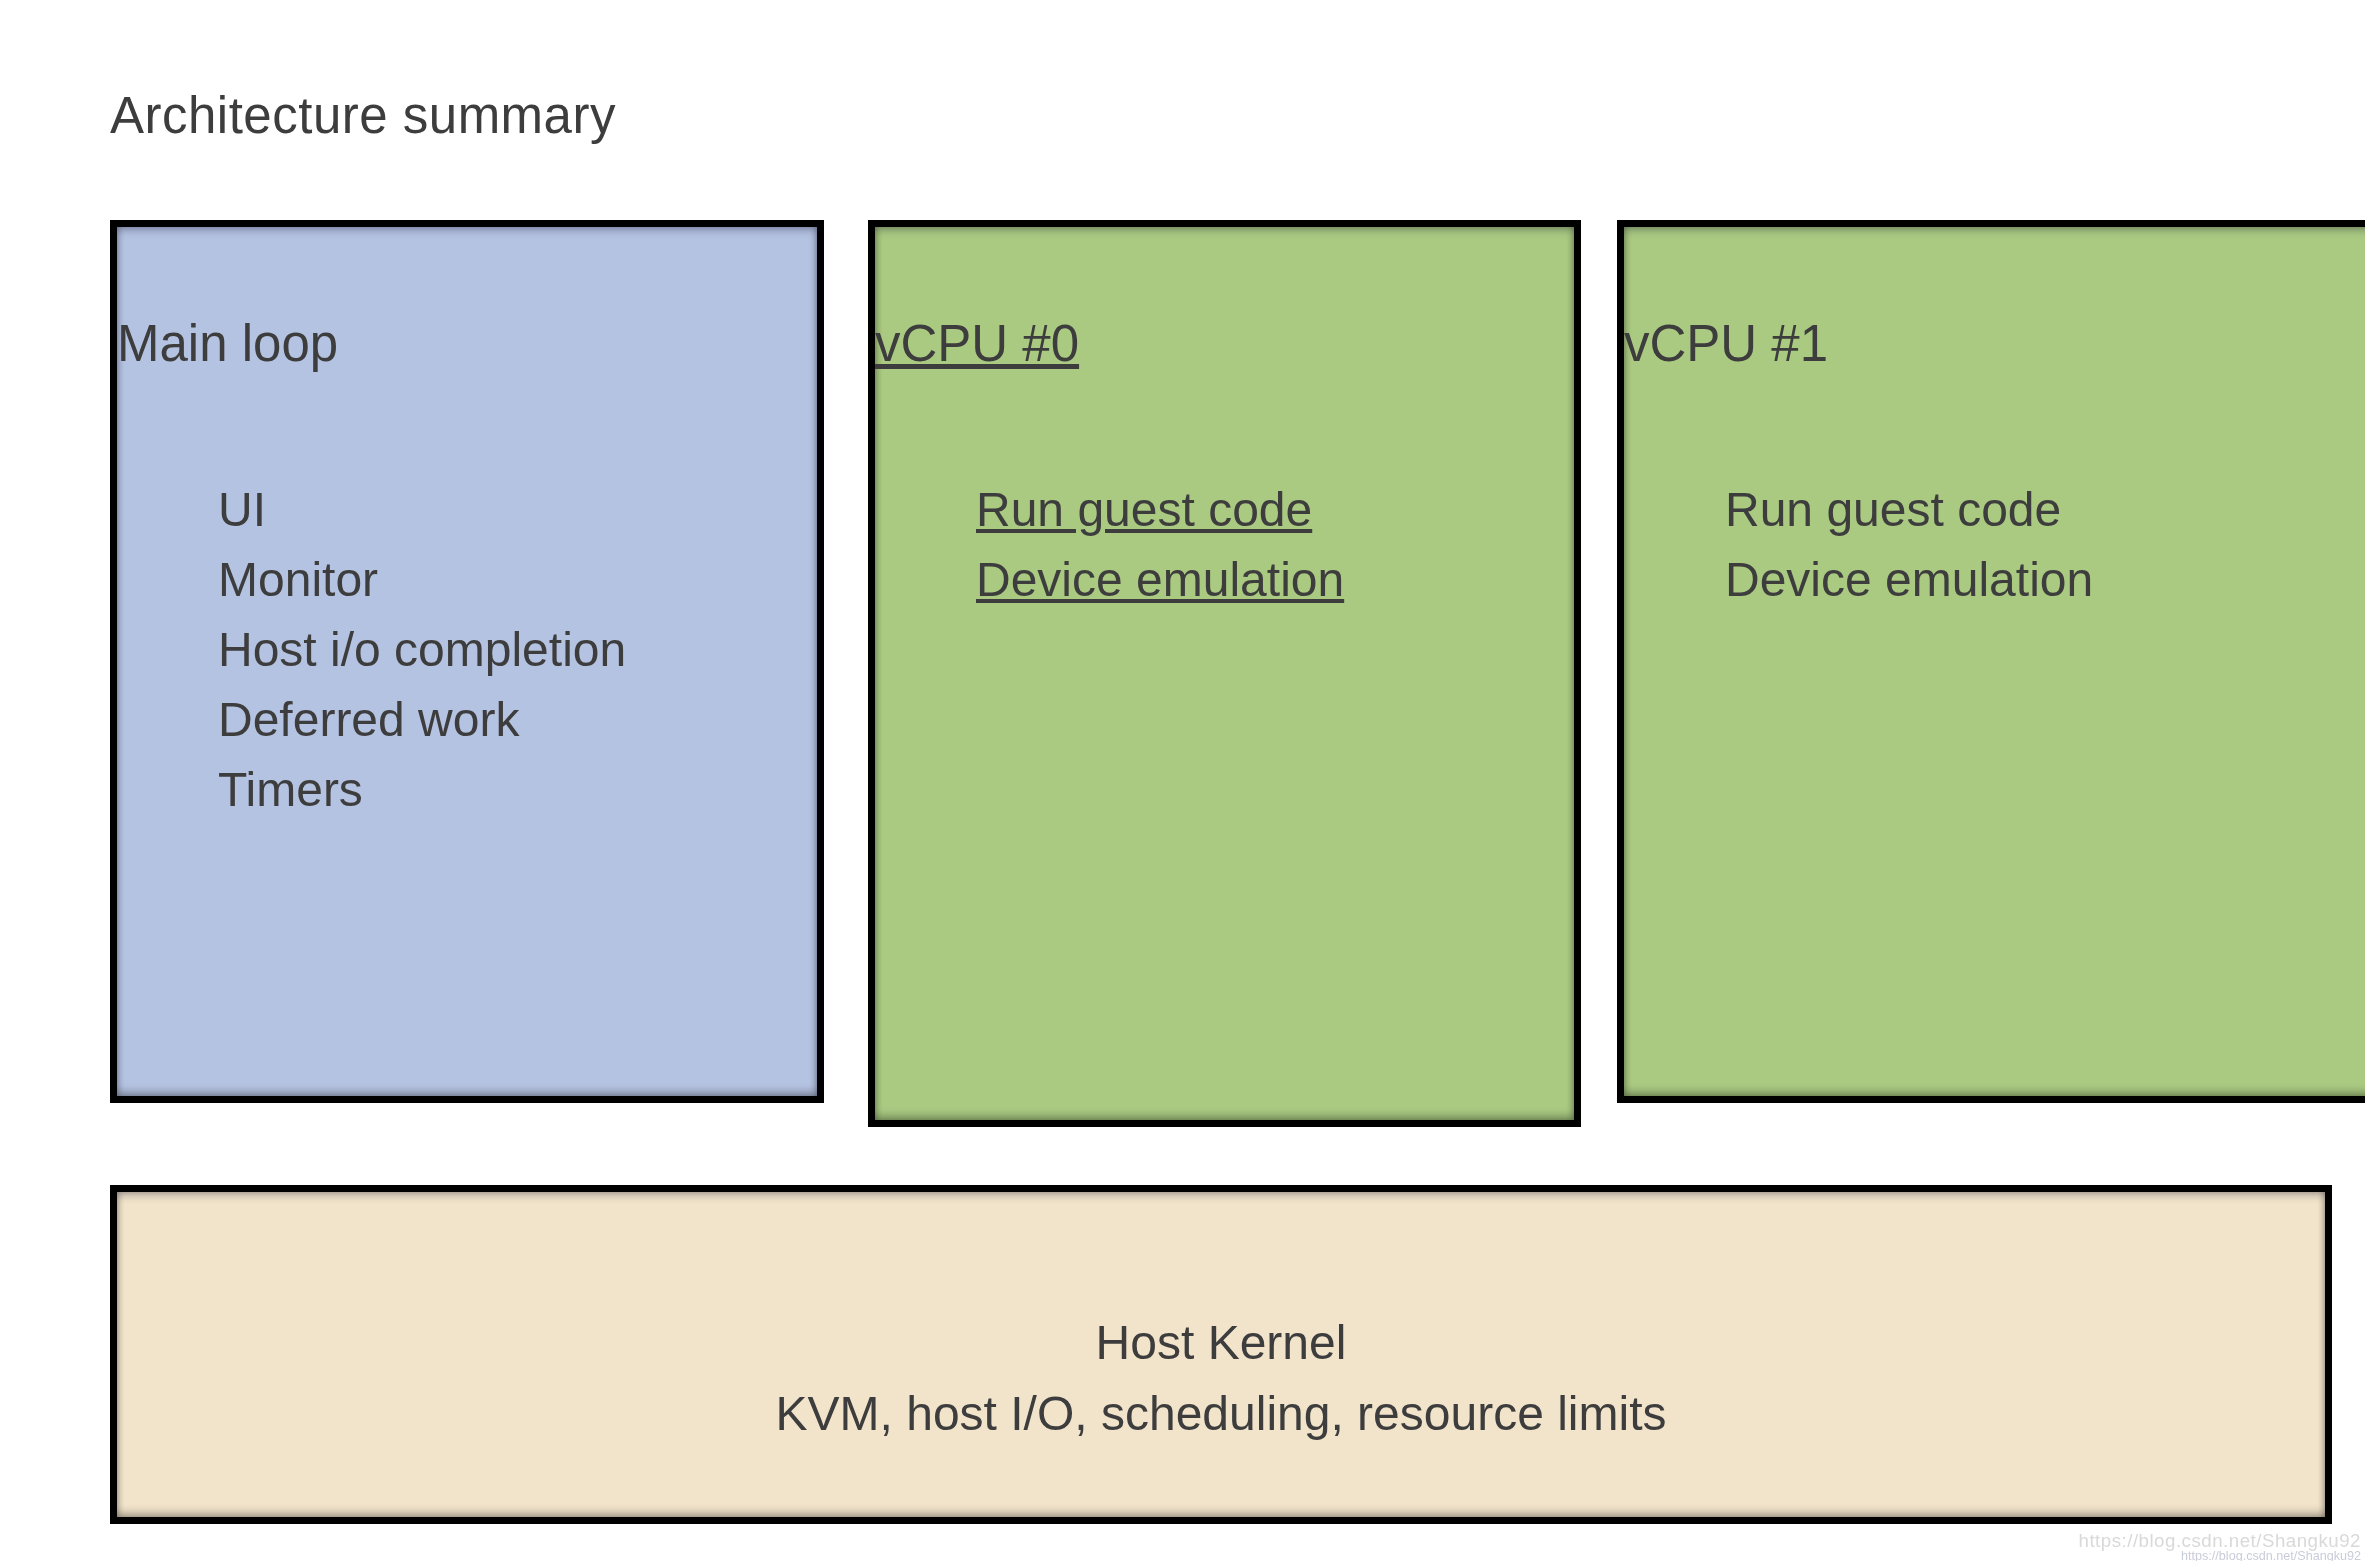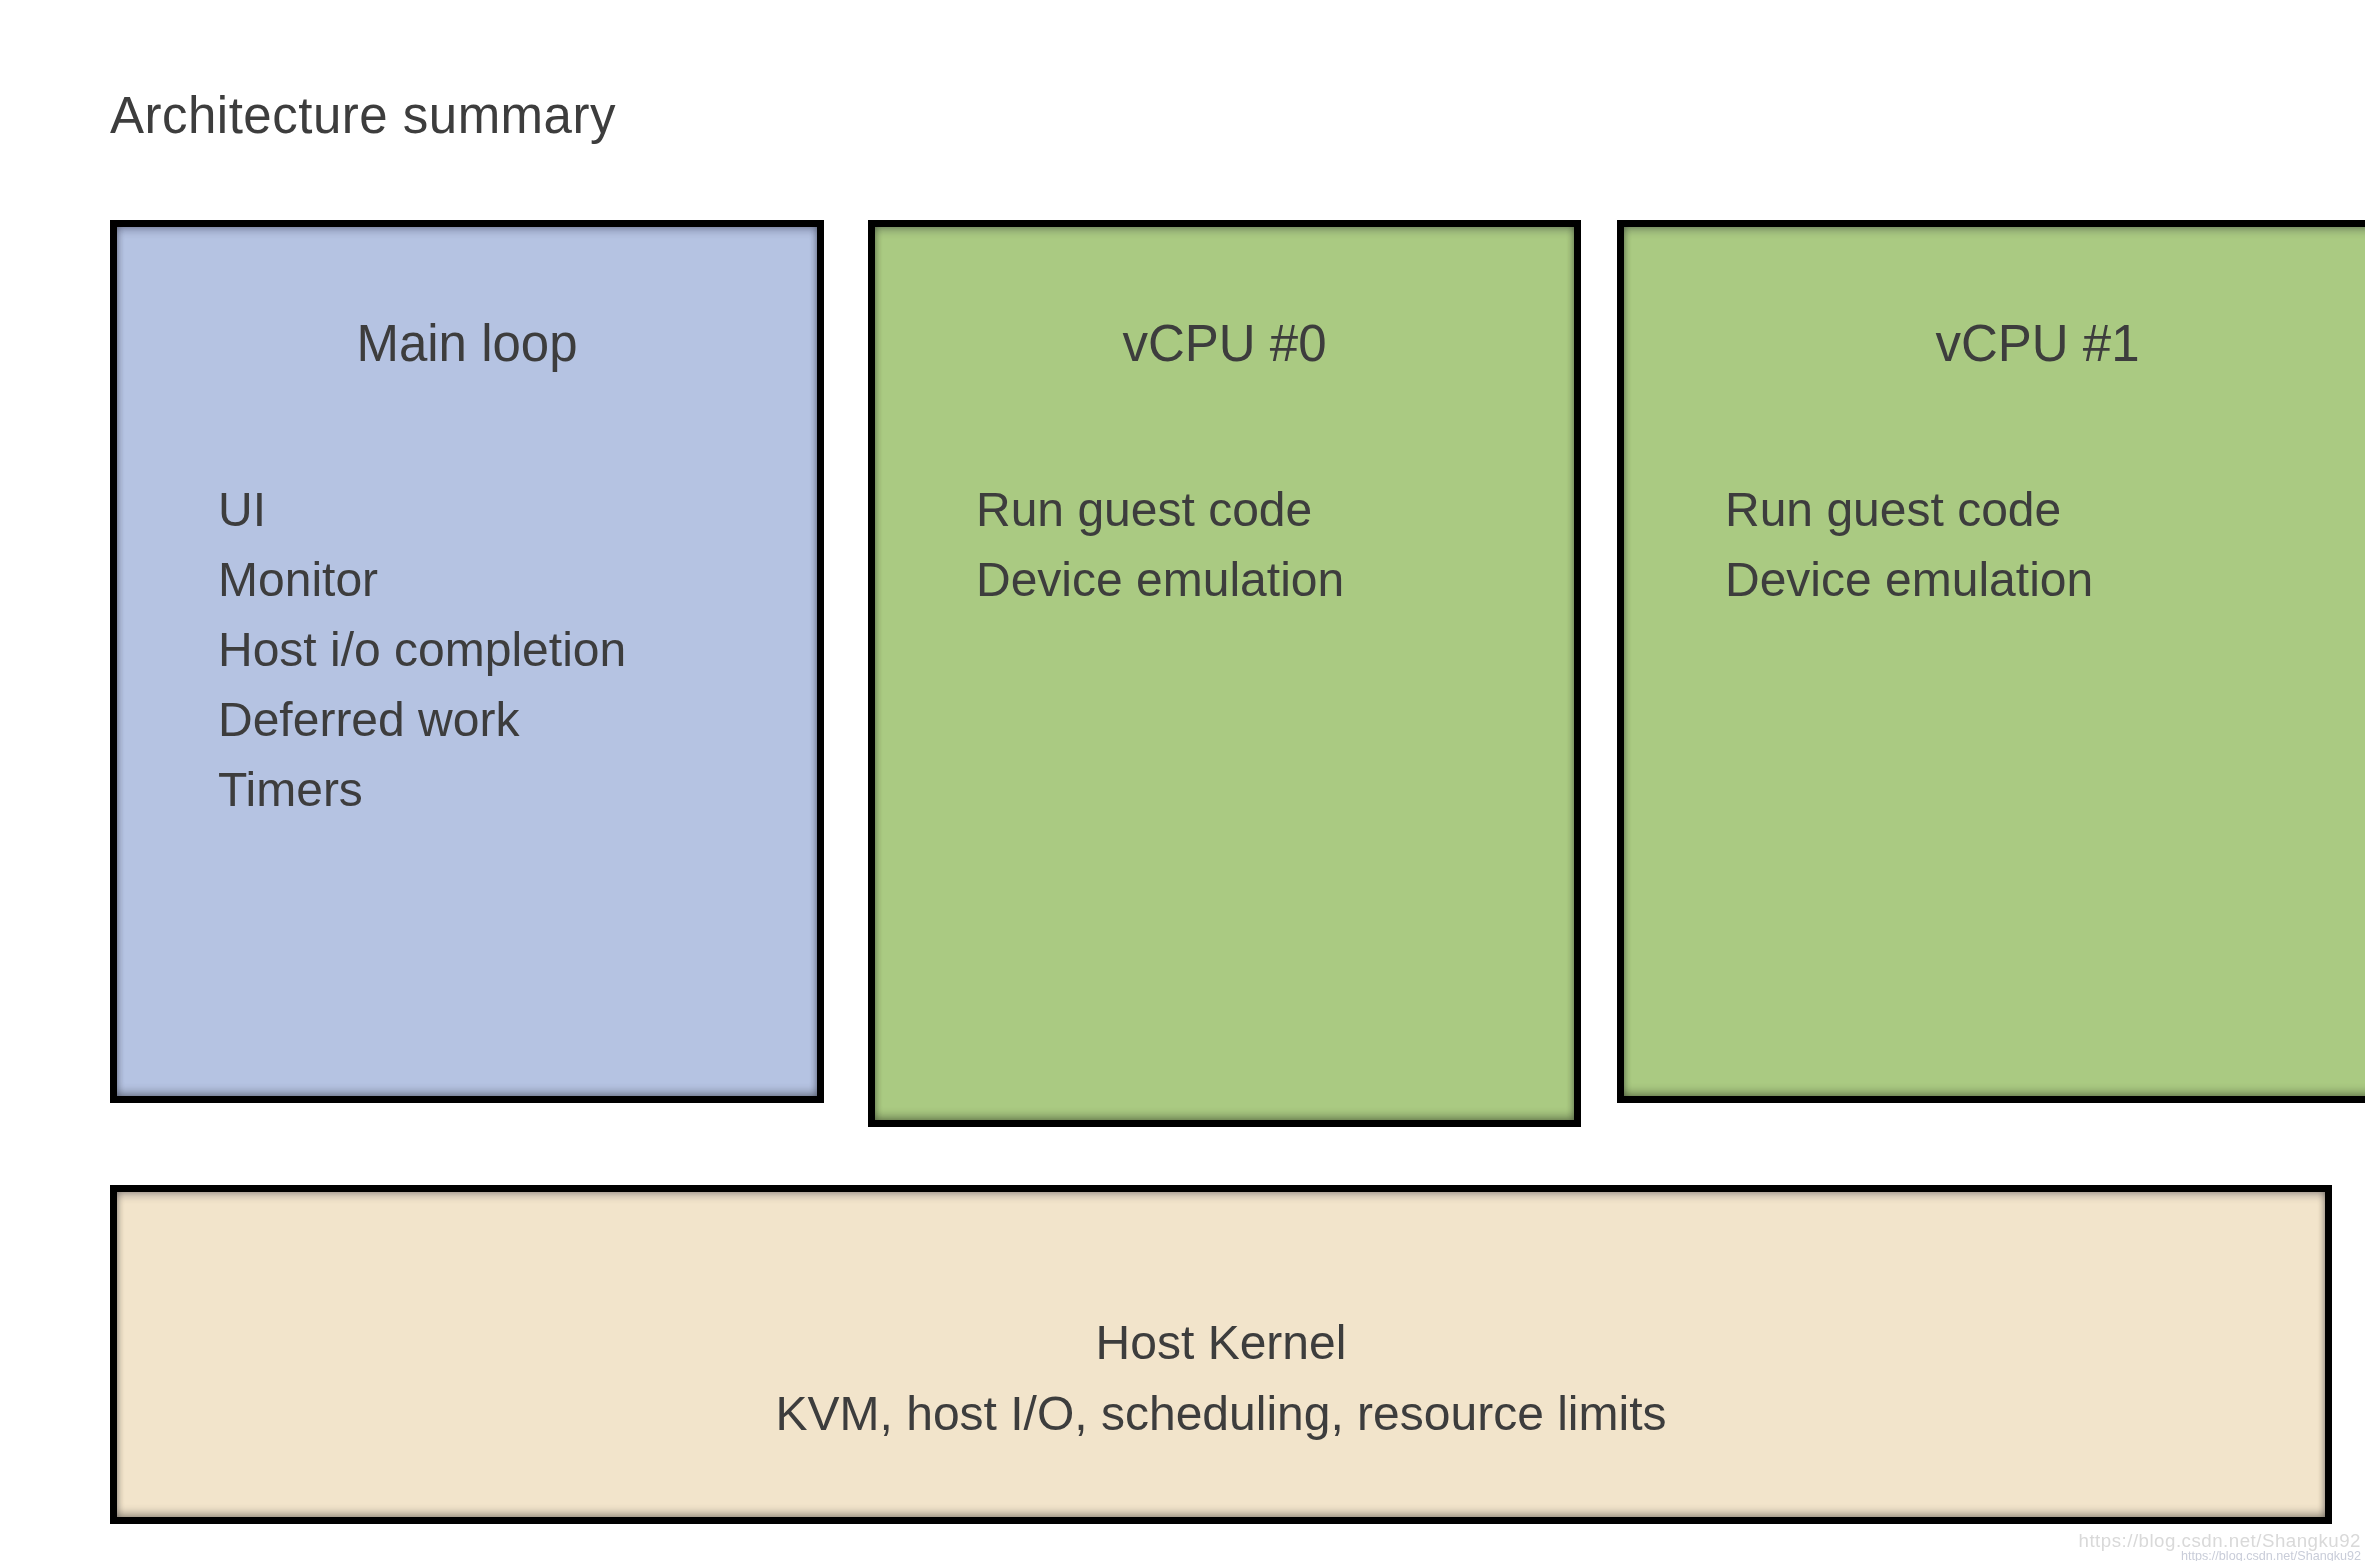--- a/index.html
+++ b/index.html
@@ -25,26 +25,26 @@
   .box {
     position: absolute;
     box-sizing: border-box;
     border: 7px solid #000000;
     box-shadow: inset 0 5px 8px -2px rgba(10,10,40,0.30),
                 inset 0 -6px 8px -2px rgba(0,0,0,0.30),
                 inset 4px 0 7px -3px rgba(0,0,0,0.18),
                 inset -4px 0 7px -3px rgba(0,0,0,0.18);
   }
   #main-loop  { left: 110px;  top: 220px;  width: 714px; height: 883px; }
-  #vcpu0      { left: 868px; top: 220px;  width: 713px; height: 907px; }
+  #vcpu0      { left: 868px; top: 220px;  width: 713px; height: 907px; text-decoration: underline; }
   #vcpu1      { left: 1617px; top: 220px;  width: 841px; height: 883px; }
   #host-kernel{ left: 110px;  top: 1185px; width: 2222px; height: 339px;  }
   .box-title {
     margin-top: 86px;
-    text-align: center;
+    text-align: left;
     font-size: 51px;
     line-height: 61px;
   }
   .box-list {
     margin: 101px 30px 0 101px;
     font-size: 48px;
     line-height: 70px;
   }
   .kernel-text {
     margin-top: 115px;

